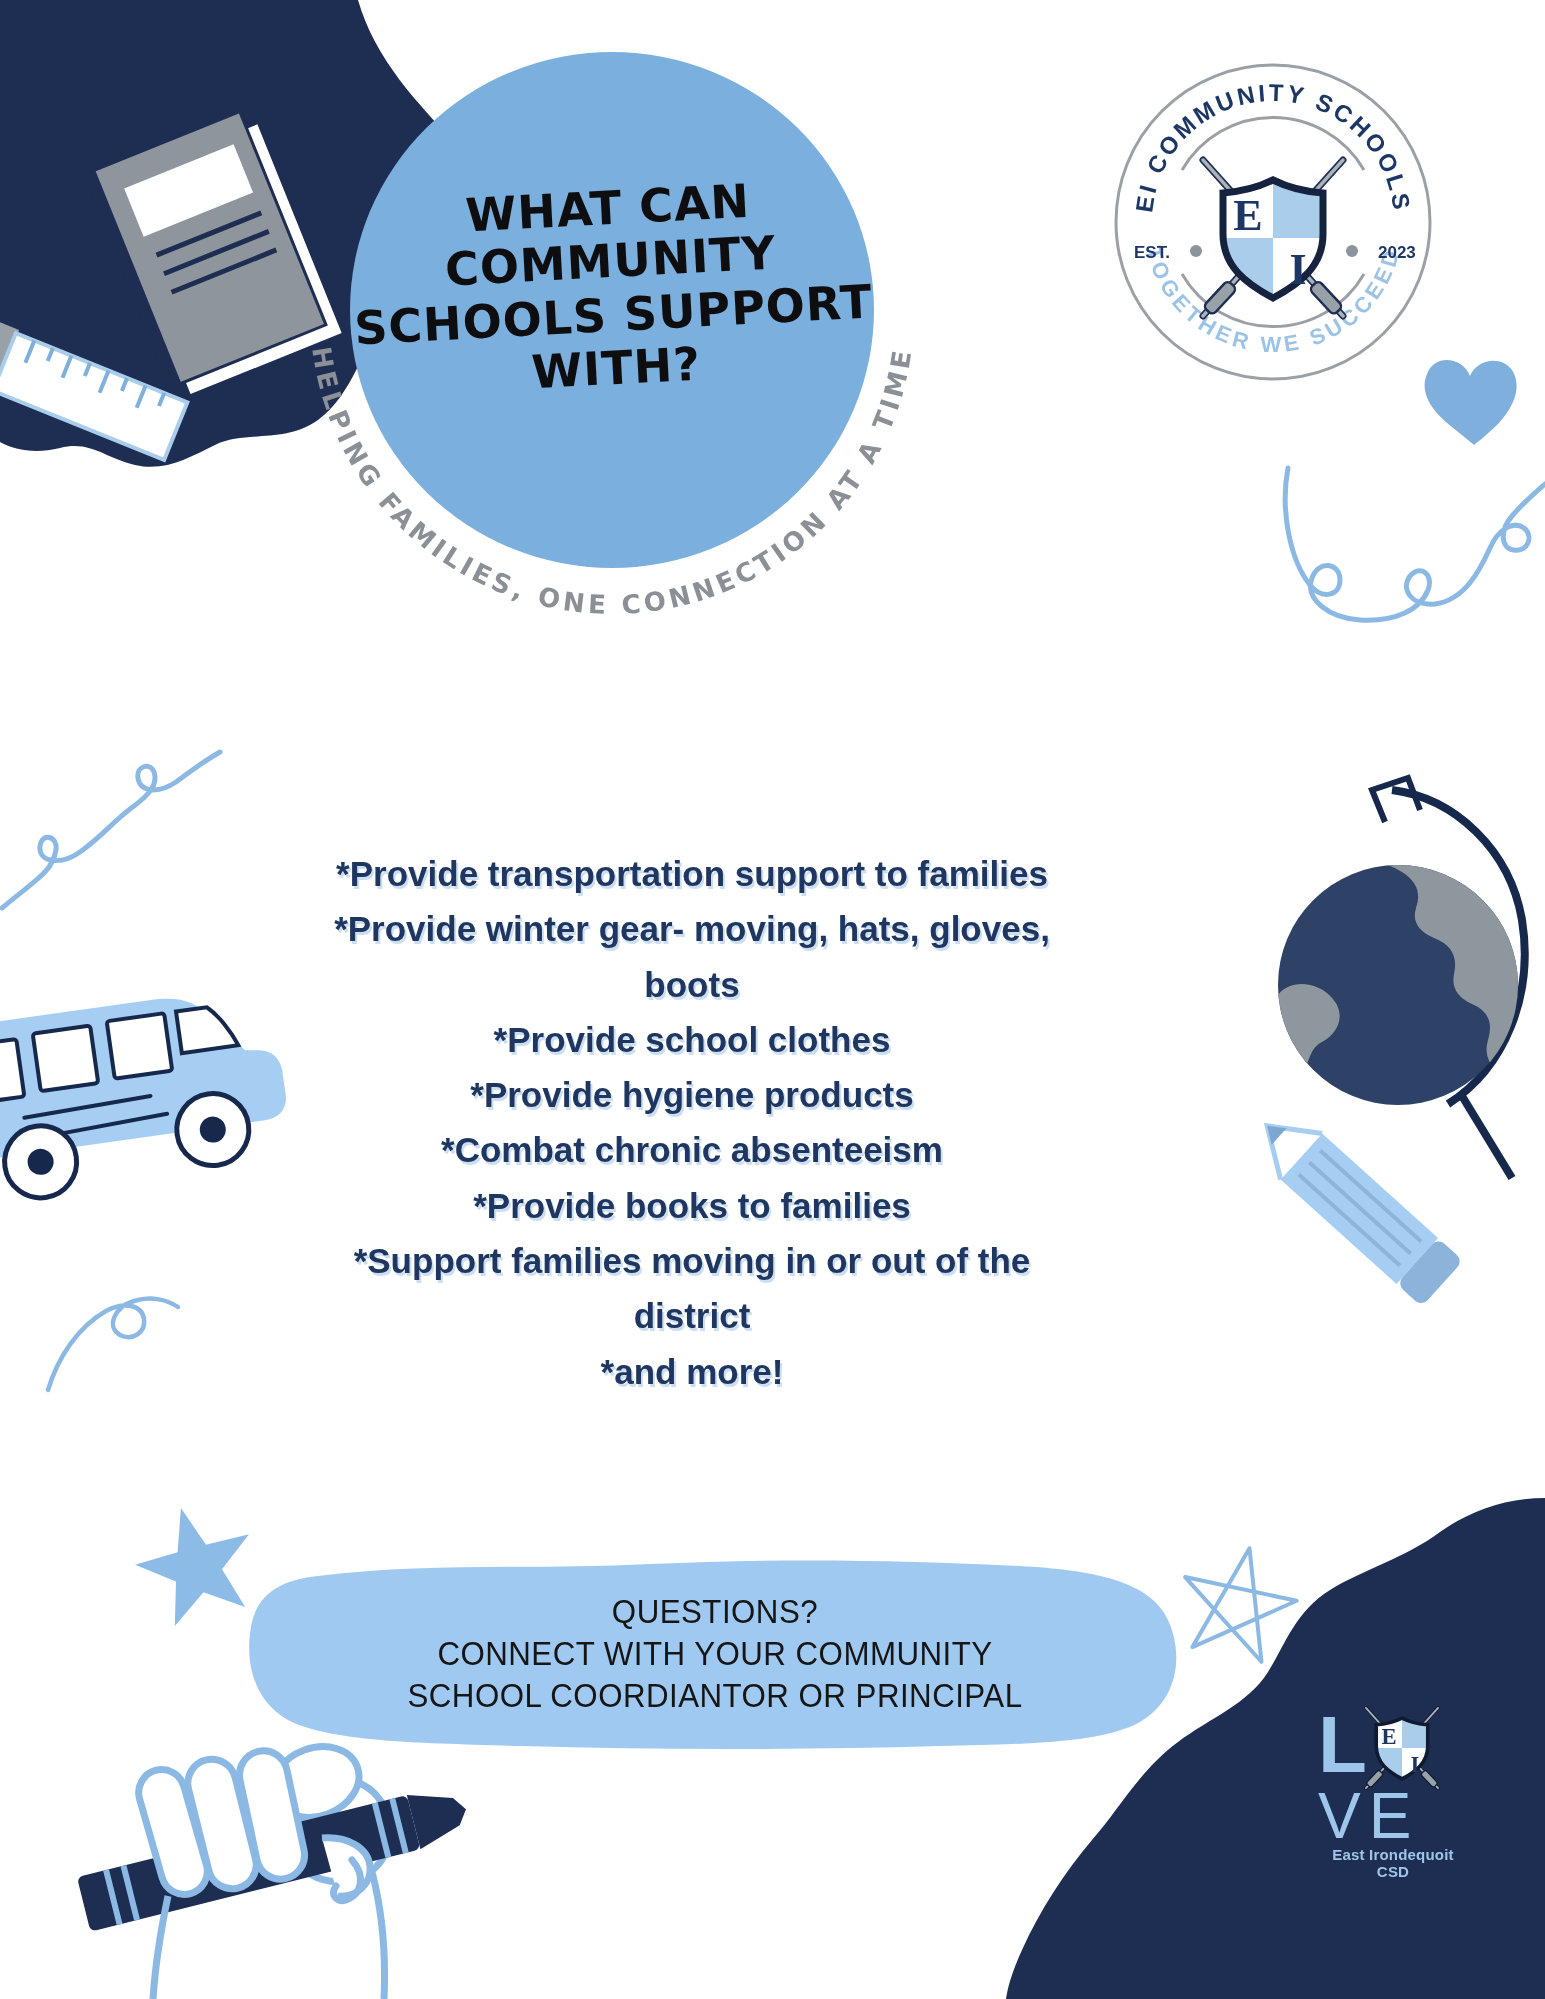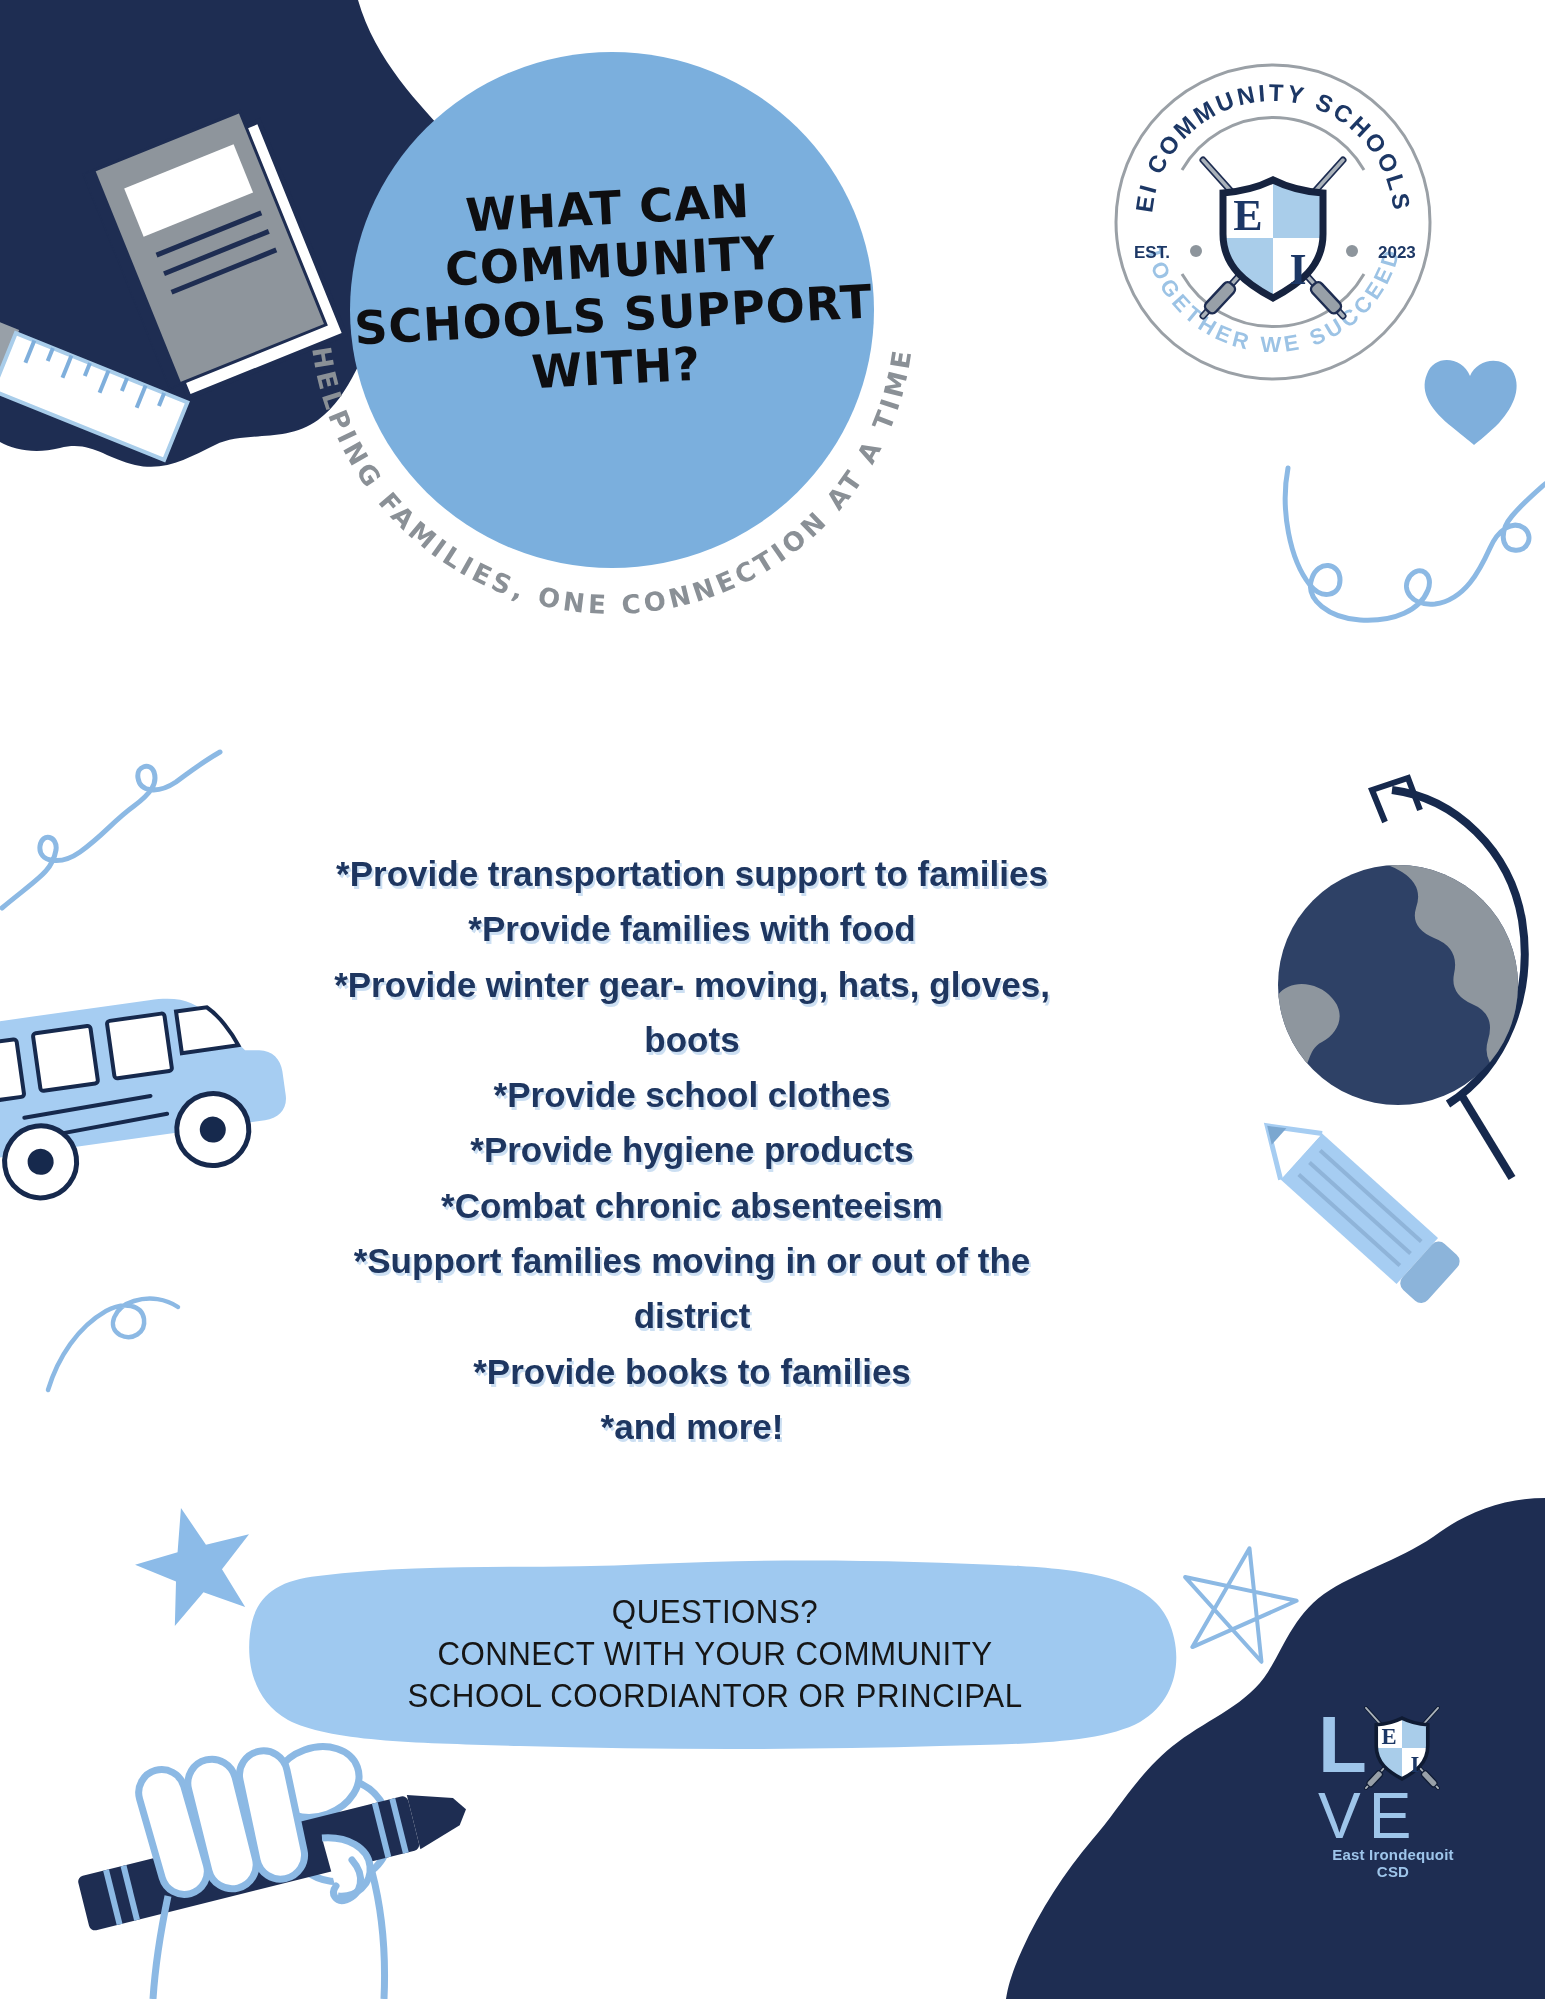--- a/index.html
+++ b/index.html
@@ -217,27 +217,26 @@
 
 <div class="abs title-block">
   <div>WHAT CAN</div>
   <div>COMMUNITY</div>
   <div>SCHOOLS SUPPORT</div>
   <div>WITH?</div>
 </div>
 
 <div class="abs supports-block">
   <div>*Provide transportation support to families</div>
-  <div>*Provide families with food</div>
   <div>*Provide winter gear- moving, hats, gloves, boots</div>
   <div>*Provide school clothes</div>
   <div>*Provide hygiene products</div>
   <div>*Combat chronic absenteeism</div>
+  <div>*Provide books to families</div>
   <div>*Support families moving in or out of the district</div>
-  <div>*Provide books to families</div>
   <div>*and more!</div>
 </div>
 
 <div class="abs banner-text">
   <div>QUESTIONS?</div>
   <div>CONNECT WITH YOUR COMMUNITY</div>
   <div>SCHOOL COORDIANTOR OR PRINCIPAL</div>
 </div>
 
 <div class="abs love-logo">

